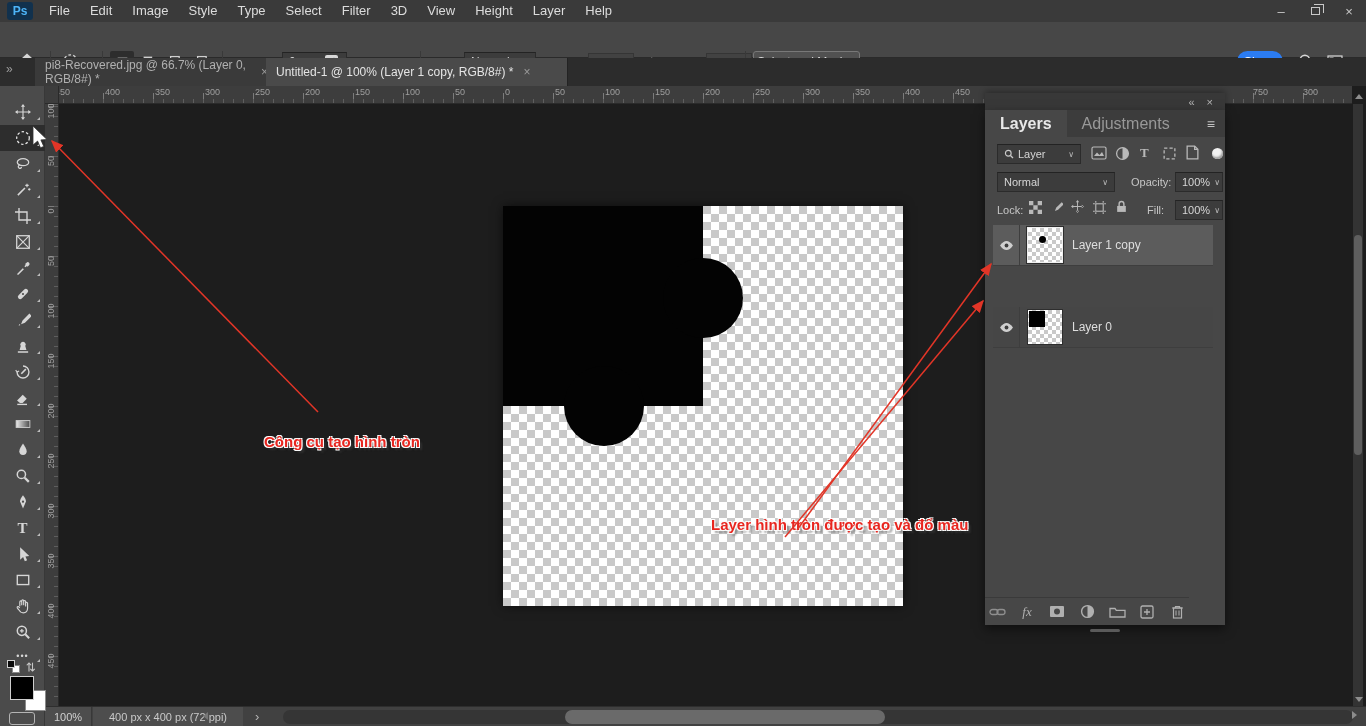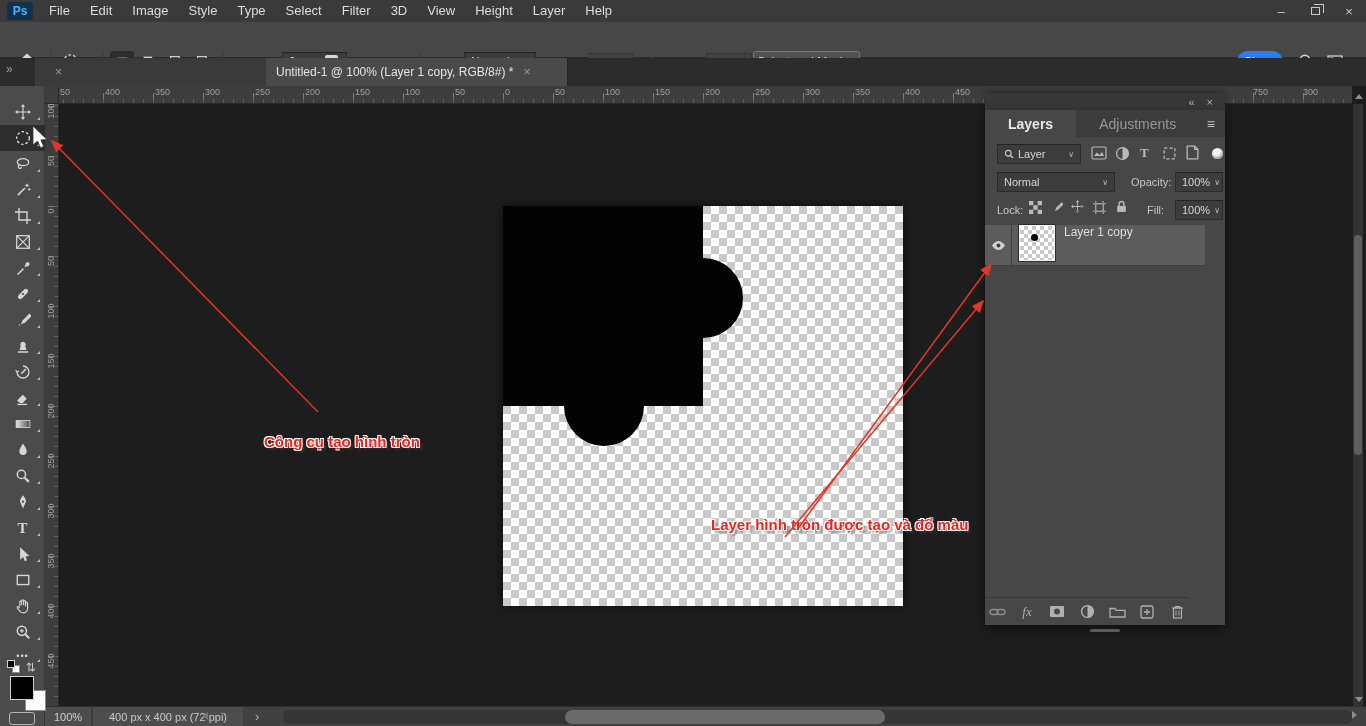--- a/index.html
+++ b/index.html
@@ -85,30 +85,30 @@
   .redtext{position:absolute;z-index:55;font-weight:bold;font-size:15px;color:#e8261f;white-space:nowrap;
     text-shadow:-1px -1px 0 #fbfbfb,1px -1px 0 #fbfbfb,-1px 1px 0 #fbfbfb,1px 1px 0 #fbfbfb,3px 3px 2px rgba(70,70,70,.5)}
 
   
   #panel-strip{position:absolute;left:985px;top:93px;width:240px;height:17px;background:#383838;z-index:20;
     display:flex;align-items:center;justify-content:flex-end;box-shadow:0 -2px 6px rgba(0,0,0,.3)}
   #panel-strip span{color:#b5b5b5;font-size:11px;margin-right:12px}
   #layers-panel{position:absolute;left:985px;top:110px;width:240px;height:515px;background:#474747;z-index:20;
     box-shadow:0 4px 10px rgba(0,0,0,.5)}
   #ptabs{position:absolute;left:0;top:0;width:240px;height:27px;background:#3c3c3c;display:flex;align-items:stretch}
-  .ptab{padding:0 23px;font-size:14px;display:flex;align-items:center}
+  .ptab{padding:0 15px;font-size:16px;display:flex;align-items:center}
   .ptab.active{background:#474747;color:#e8e8e8;font-weight:bold}
   .ptab.inactive{color:#989898}
   #pmenu{margin-left:auto;margin-right:10px;align-self:center;color:#c2c2c2;font-size:14px}
   .prow-label{font-size:11px;color:#c6c6c6}
   .pselect{background:#3c3c3c;border:1px solid #2b2b2b;border-top-color:#232323;height:20px;display:flex;align-items:center;
     padding:0 6px;font-size:11px;color:#d6d6d6;position:absolute}
   .picon{color:#b9b9b9;display:flex;align-items:center;justify-content:center}
   #filter-ball{position:absolute;left:227px;top:38px;width:11px;height:11px;border-radius:50%;background:#f2f2f2;box-shadow:inset -1px -2px 2px #9f9f9f}
-  .lrow{position:absolute;left:0;width:220px;height:41px;display:flex;border-bottom:1px solid #3e3e3e;background:#464646}
+  .lrow{position:absolute;left:8px;width:220px;height:41px;display:flex;align-items:center;border-bottom:1px solid #3e3e3e;background:#464646}
   .lrow.selected{background:#5c5c5c}
   .eyebox{width:27px;height:41px;border-right:1px solid #3e3e3e;display:flex;align-items:center;justify-content:center;flex:0 0 27px}
   .thumb{width:36px;height:36px;margin-left:7px;background-size:8px 8px;position:relative;border:1px solid #2e2e2e;flex:0 0 36px}
   .thumb.selbrackets{border:1px solid #f0f0f0;outline:1px solid #2e2e2e}
   .tdot{position:absolute;width:7px;height:7px;border-radius:50%;background:#000}
   .tsquare{position:absolute;left:1px;top:1px;width:16px;height:16px;background:#000}
   .lname{margin-left:9px;font-size:12px;color:#dedede}
   #pbottom{position:absolute;left:0;top:487px;width:204px;height:28px;border-top:1px solid #3a3a3a;display:flex;align-items:center;justify-content:center;gap:13px}
   #pbottom .picon{width:17px;height:17px}
   #pgrip{position:absolute;left:105px;top:519px;width:30px;height:3px;border-radius:2px;background:#5a5a5a}
@@ -228,20 +228,21 @@
         <rect x="1" y="1" width="14" height="11" fill="none" stroke="#d6d6d6" stroke-width="1.2"></rect>
         <rect x="2.5" y="2.5" width="4" height="8" fill="#d6d6d6"></rect>
       </svg>
   </span>
   <span class="abs" style="left:1350px;top:35px;font-size:8px;color:#b8b8b8">∨</span>
 </div>
 
 <div id="tabbar">
   <span id="panel-expander">»</span>
   <div class="doctab" id="tab0">
+    <span>pi8-Recovered.jpg @ 66.7% (Layer 0, RGB/8#) *</span>
     <span class="close">×</span>
   </div>
   <div class="doctab" id="tab1">
     <span>Untitled-1 @ 100% (Layer 1 copy, RGB/8#) *</span>
     <span class="close">×</span>
   </div>
 </div>
 
 <div id="toolbar">
   <div style="height:13px"></div>
@@ -517,20 +518,32 @@
       <svg width="15" height="11" viewBox="0 0 14 10">
           <path d="M1 5c1.8-2.8 4-4.2 6-4.2S11.2 2.2 13 5c-1.8 2.8-4 4.2-6 4.2S2.8 7.8 1 5z" fill="#cfcfcf"></path>
           <circle cx="7" cy="5" r="1.8" fill="#3d3d3d"></circle>
         </svg>
     </span>
     <span class="thumb checker selbrackets">
         <span class="tdot" style="left:11px;top:8px"></span>
       </span>
     <span class="lname">Layer 1 copy</span>
   </div>
+  <div class="lrow" style="top:197px">
+    <span class="eyebox">
+      <svg width="15" height="11" viewBox="0 0 14 10">
+          <path d="M1 5c1.8-2.8 4-4.2 6-4.2S11.2 2.2 13 5c-1.8 2.8-4 4.2-6 4.2S2.8 7.8 1 5z" fill="#cfcfcf"></path>
+          <circle cx="7" cy="5" r="1.8" fill="#3d3d3d"></circle>
+        </svg>
+    </span>
+    <span class="thumb checker">
+        <span class="tsquare"></span>
+      </span>
+    <span class="lname">Layer 0</span>
+  </div>
 
   <div id="pbottom">
     <span class="picon">
         <svg width="17" height="10" viewBox="0 0 17 10">
           <rect x="1" y="2.5" width="8" height="5" rx="2.5" fill="none" stroke="#8f8f8f" stroke-width="1.3"></rect>
           <rect x="8" y="2.5" width="8" height="5" rx="2.5" fill="none" stroke="#8f8f8f" stroke-width="1.3"></rect>
         </svg>
       </span>
     <span class="picon" style="font-style:italic;font-size:13px;color:#b0b0b0;font-family:'Liberation Serif',serif">fx</span>
     <span class="picon">

